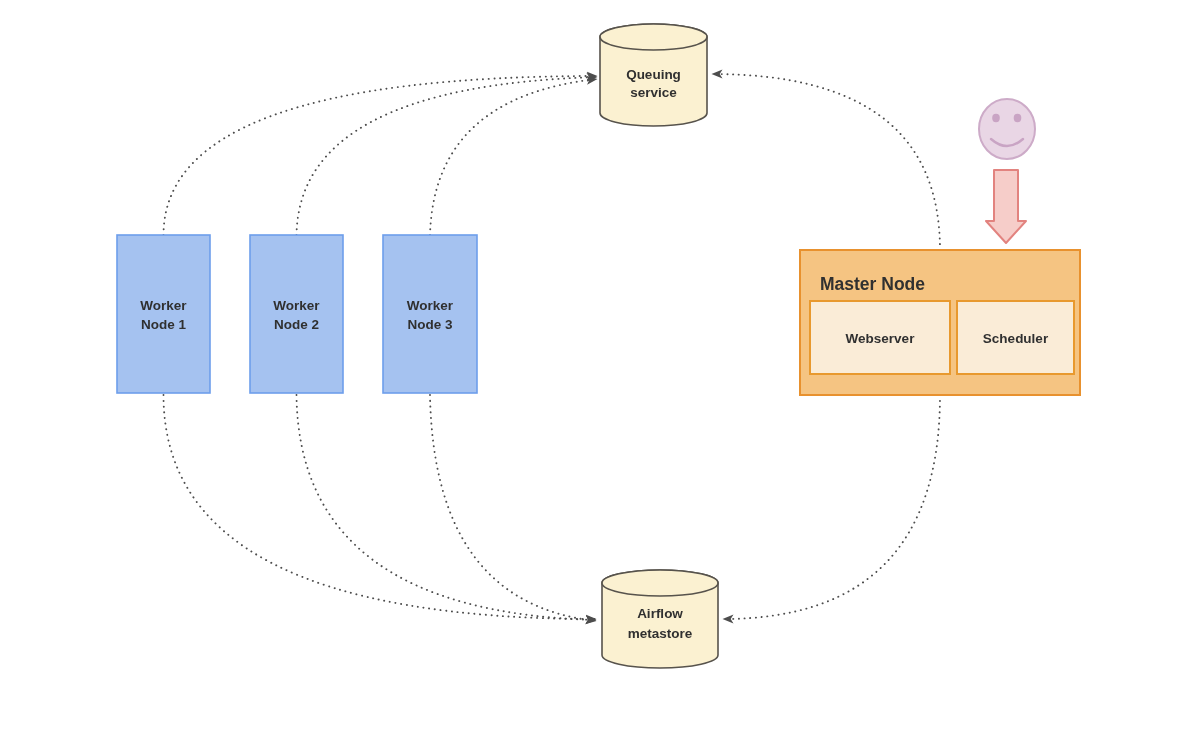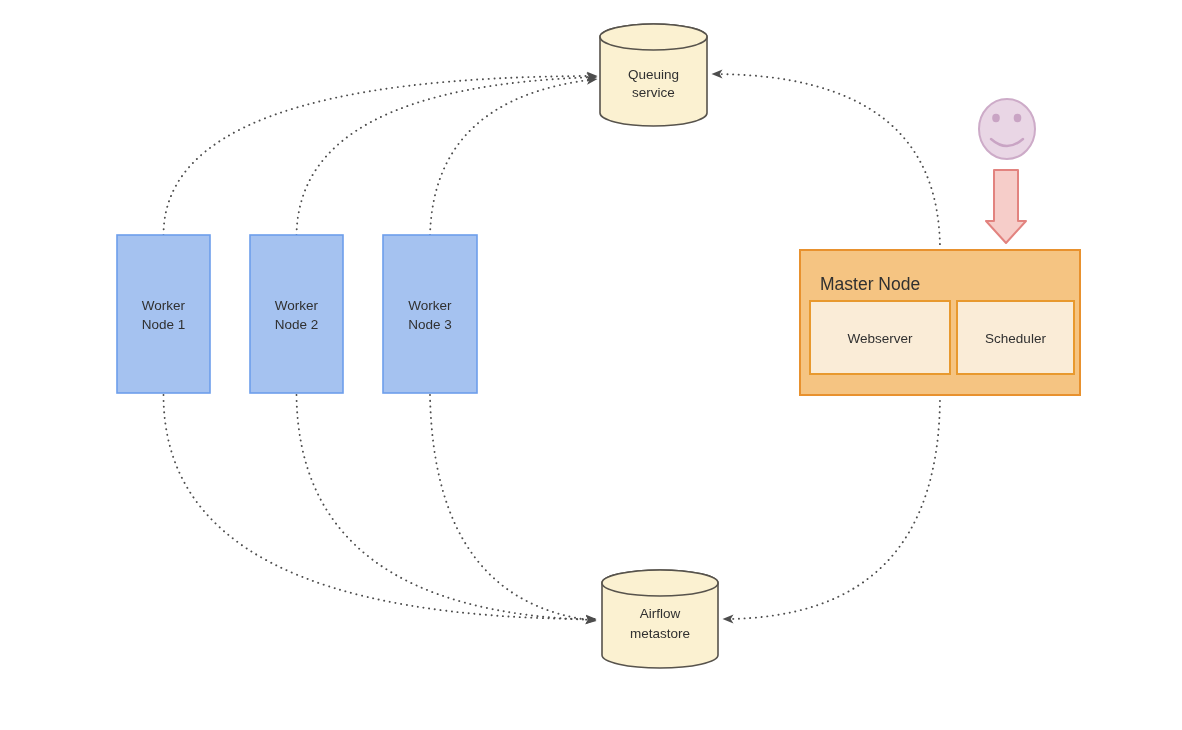--- a/index.html
+++ b/index.html
@@ -3,20 +3,21 @@
 <meta charset="utf-8">
 <style>
   html, body { margin: 0; padding: 0; background: #ffffff; }
   .stage {
     position: relative;
     width: 1182px;
     height: 730px;
     background: #ffffff;
     font-family: "Liberation Sans", sans-serif;
     overflow: hidden;
+    font-weight: bold;
   }
   svg { display: block; }
   text {
     font-family: "Liberation Sans", sans-serif;
     fill: #303030;
   }
   .node-label { font-size: 13.5px; }
   .master-title { font-size: 17.5px; }
   .connector {
     fill: none;

